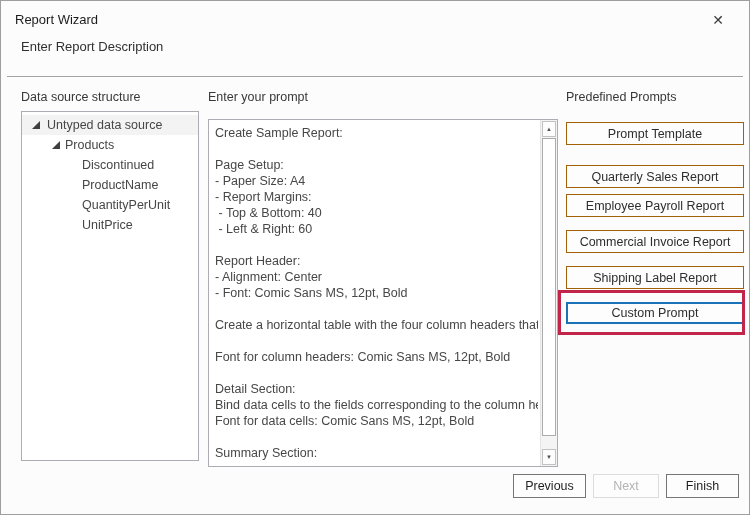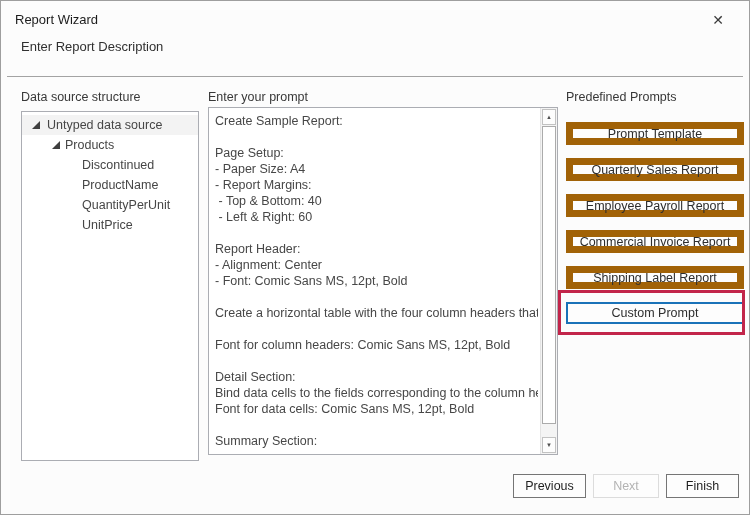--- a/index.html
+++ b/index.html
@@ -37,47 +37,47 @@
     clip-path:polygon(100% 0,100% 100%,0 100%);
   }
   .lv0 .expander{left:10px;}
   .lv1 .expander{left:30px;}
   .lv0 .tree-text{padding-left:25px;}
   .lv1 .tree-text{padding-left:43px;}
   .lv2 .tree-text{padding-left:60px;}
   .tree-text{display:block;}
   
   .prompt-panel{
-    position:absolute;left:207px;top:106px;width:350px;height:348px;
+    position:absolute;left:207px;top:118px;width:350px;height:348px;
     background:#ffffff;border:1px solid #abadb3;overflow:hidden;
   }
   .prompt-text{
     position:absolute;left:0;top:0;right:17px;bottom:0;
     padding:5px 2px 0 6px;overflow:hidden;color:#474747;
   }
   .pline{height:16px;line-height:16px;white-space:pre;overflow:hidden;}
   
   .vscroll{position:absolute;top:0;right:0;bottom:0;width:17px;background:#f4f4f4;border-left:1px solid #e3e3e3;}
   .scroll-btn{
     position:absolute;left:1px;right:1px;height:16px;background:#fdfdfd;
     border:1px solid #c2c2c2;display:flex;align-items:center;justify-content:center;
     font-size:6px;color:#4e4e4e;padding:0;
   }
   .scroll-up{top:1px;}
   .scroll-down{bottom:1px;}
   .scroll-thumb{position:absolute;left:1px;right:1px;top:18px;height:298px;background:#ffffff;border:1px solid #ababab;}
   
   .predef-btn{
     position:absolute;left:565px;width:178px;height:23px;background:#fdfdfd;
-    border:7px solid #a16207;color:#2e2e2e;font-size:12.5px;
+    border:1px solid #a16207;color:#2e2e2e;font-size:12.5px;
     display:flex;align-items:center;justify-content:center;cursor:pointer;
     font-family:inherit;
   }
   .pb0{top:121px;}
-  .pb1{top:157px;}
+  .pb1{top:164px;}
   .pb2{top:193px;}
   .pb3{top:229px;}
   .pb4{top:265px;}
   .pb5{top:301px;height:22px;border:2px solid #1a72b8;}
   .annotation-red{
     position:absolute;left:557px;top:289px;width:187px;height:45px;
     border:3px solid #c2254a;pointer-events:none;
   }
   
   .footer-btn{

